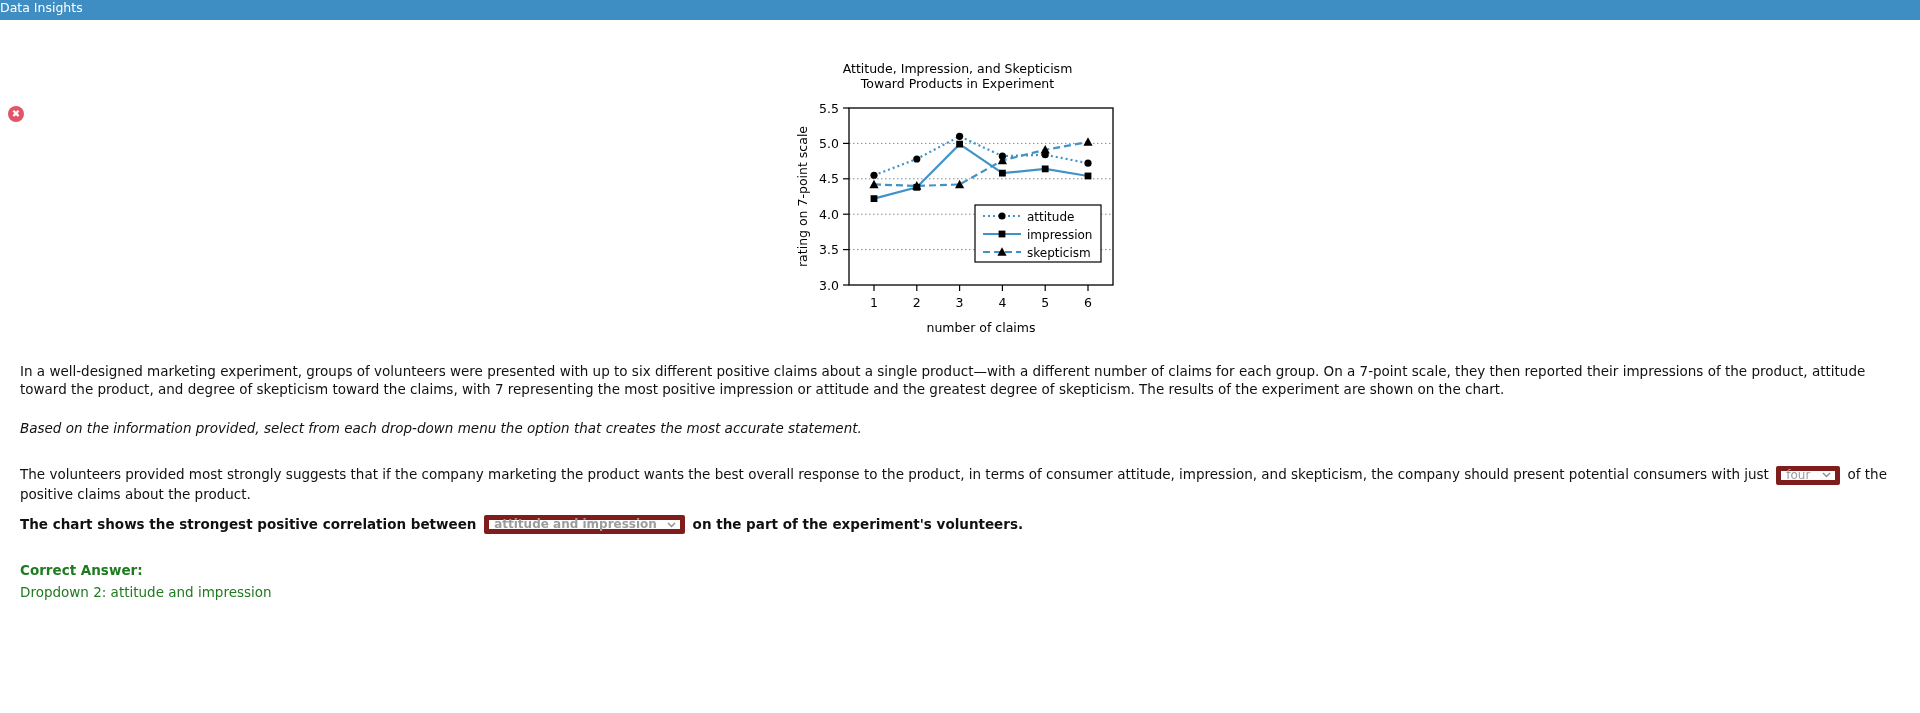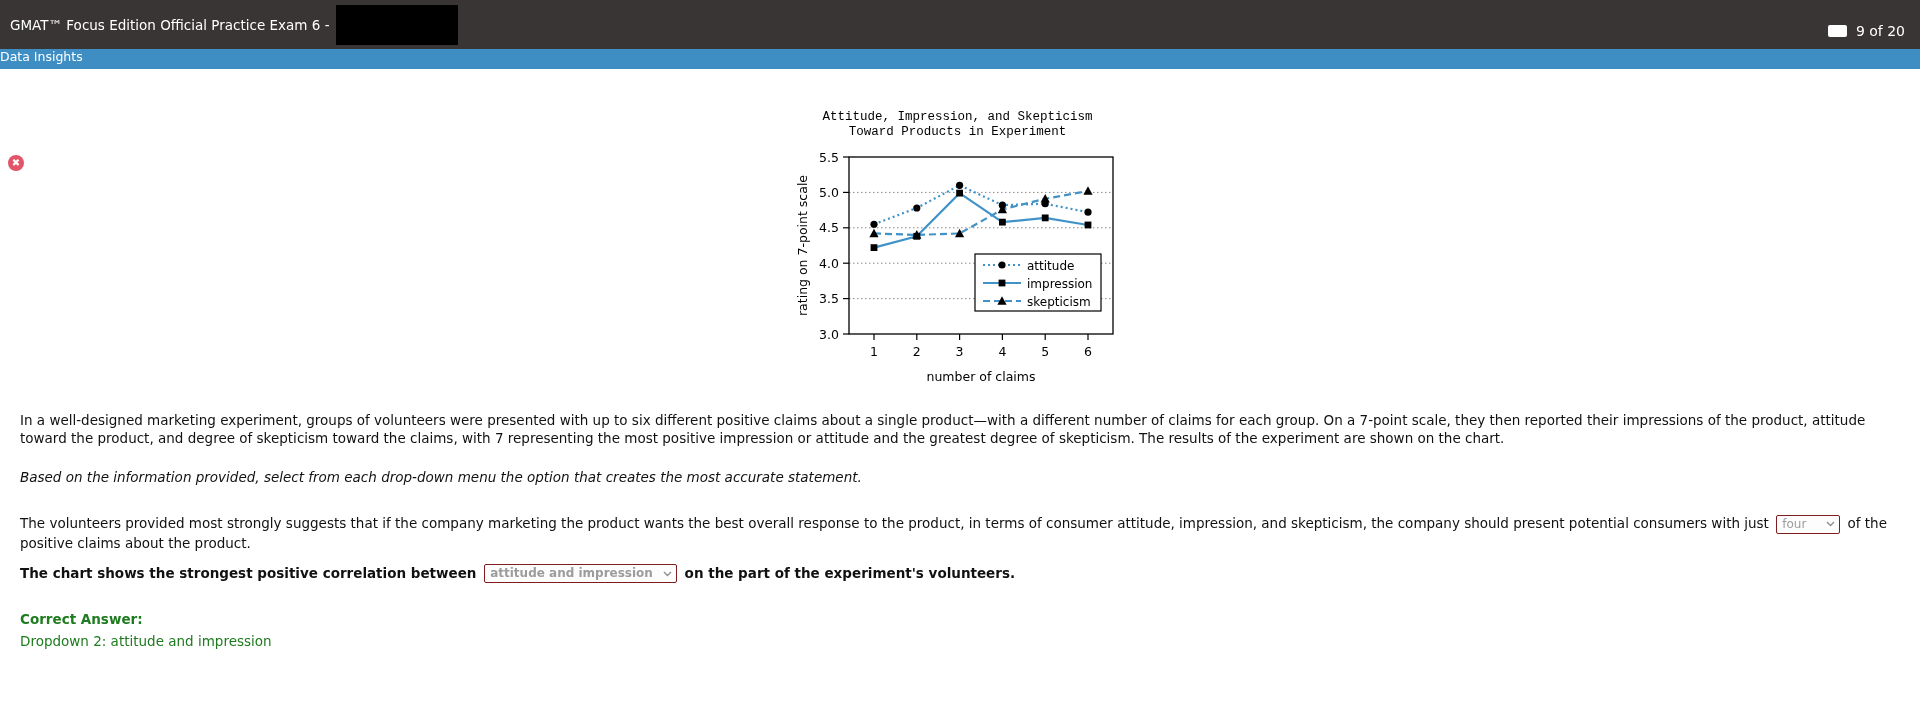--- a/index.html
+++ b/index.html
@@ -28,56 +28,46 @@
   }
   
   .content { position:relative; padding:0 25px 0 20px; }
   .close-btn {
     position:absolute; left:8px; top:45px; width:16px; height:16px; border-radius:50%;
     background:#e25467; color:#fff; display:flex; align-items:center; justify-content:center;
     font-size:10px; font-weight:bold; cursor:pointer; line-height:1;
   }
   
   .chart-block { width:330px; margin:41px auto 18px; }
-  .chart-title { text-align:center; font-size:12.5px; color:#000; line-height:1.22;font-family:Liberation Mono, monospace; }
+  .chart-title { text-align:center; font-size:12.5px; color:#000; line-height:1.22; }
   .chart-svg-wrap { margin-top:6px; }
   svg text { font-family:"DejaVu Sans","Liberation Sans",sans-serif; fill:#000; }
   
   .qtext { font-size:13.5px; line-height:1.38; color:#111; }
   .para1 { margin:0 0 20px; }
   .instruction { margin:0 0 28px;font-style:italic; }
   .statement1 { margin:0 0 11px; }
   .statement2 { margin:0;font-weight:bold; }
   .fake-select {
     display:inline-flex; align-items:center; justify-content:space-between;
-    height:19px; border:1px solid #7f1d1d; border-radius:2px; background:#fdfdfd;
+    height:19px; border:5px solid #7f1d1d; border-radius:2px; background:#fdfdfd;
     padding:0 4px 0 5px; vertical-align:middle; margin:0 3px; cursor:default;
   }
   .fake-select .sel-text { font-size:12px; color:#9c9c9c; white-space:nowrap; margin-right:10px; }
   .chev { display:inline-flex; }
   .dd1 { min-width:64px; }
   
   .answer { margin-top:28px; font-size:13.5px; color:#1f7b1f; line-height:1.28; }
   .answer-heading { font-weight:bold; margin-bottom:5px; }
 </style>
 </head>
 <body>
 
 <div class="screen">
 
-  <div class="topbar">
-    <span class="topbar-title">GMAT™ Focus Edition Official Practice Exam 6 -</span>
-    <span class="redaction"></span>
-    <span class="topbar-right">
-      <span class="briefcase">
-        <span class="handle"></span><span class="case" style="display:block;"></span>
-      </span>
-      <span class="progress-text">9 of 20</span>
-    </span>
-  </div>
 
   <div class="sectionbar">
     <span>Data Insights</span>
   </div>
 
   <div class="content">
 
     <div class="close-btn">✖</div>
 
     <figure class="chart-block">

